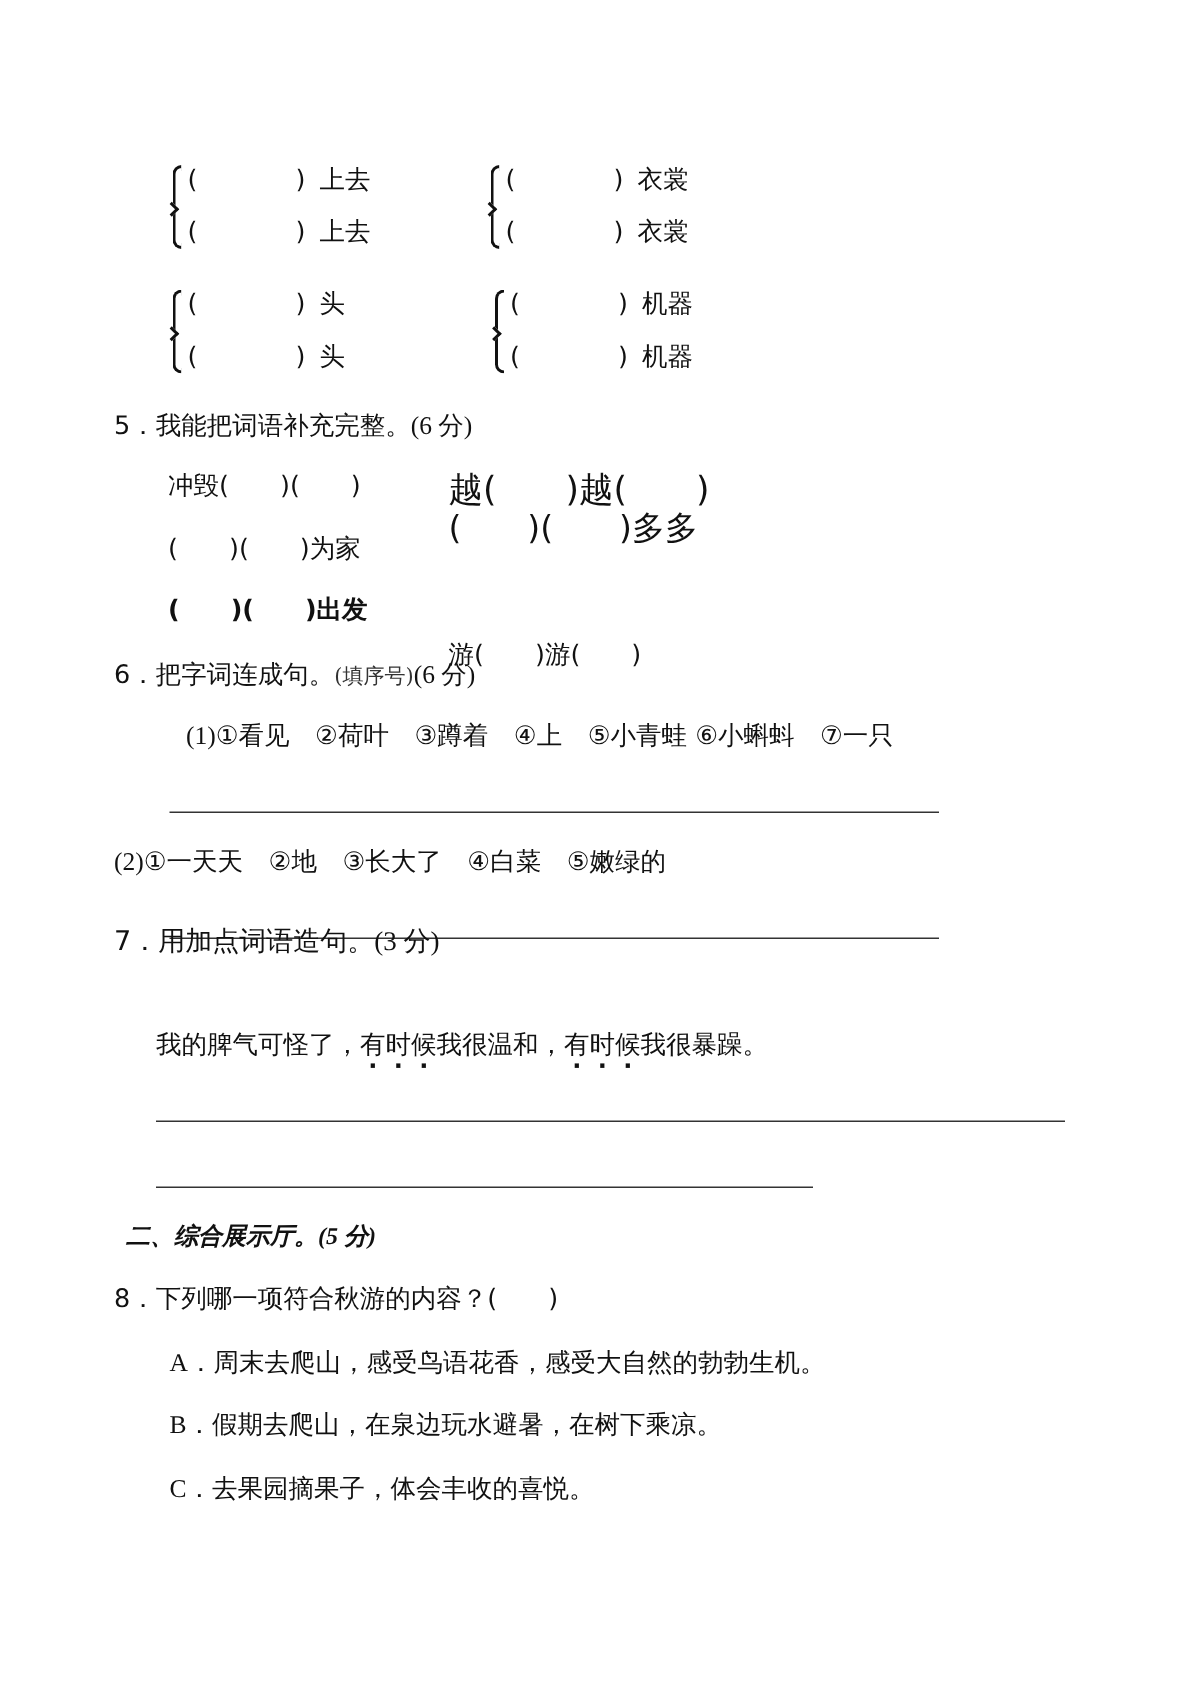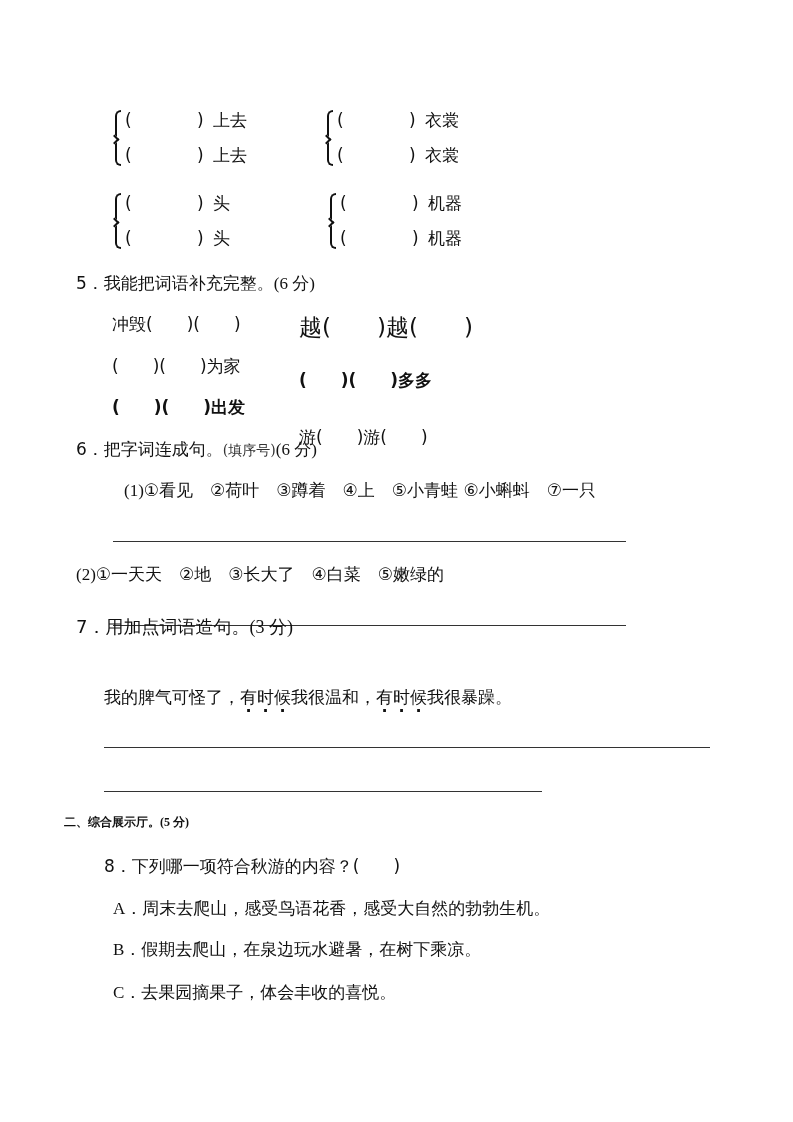--- a/index.html
+++ b/index.html
@@ -108,21 +108,21 @@
     <span class="word" style="left:88px;">机器</span>
   </div>
 </div>
 
 <div class="abs" style="left:76px; top:275px; font-size:17px;">
   <span>5．</span><span>我能把词语补充完整。</span><span class="serif">(6 分)</span>
 </div>
 <div class="abs" style="left:112px; top:316px; font-size:17px;">冲毁(　　)(　　)</div>
 <div class="abs" style="left:299px; top:316px; font-size:23px;">越(　　)越(　　)</div>
 <div class="abs" style="left:112px; top:358px; font-size:17px;">(　　)(　　)为家</div>
-<div class="abs" style="left:299px; top:372px; font-size:17px;font-weight:bold;">(　　)(　　)多多</div>
+<div class="abs" style="left:299px; top:342px; font-size:22px;">(　　)(　　)多多</div>
 <div class="abs" style="left:112px; top:399px; font-size:17px;font-weight:bold;">(　　)(　　)出发</div>
 <div class="abs" style="left:299px; top:399px; font-size:17px;margin-top:30px;">游(　　)游(　　)</div>
 
 <div class="abs" style="left:76px; top:441px; font-size:17px;">
   <span>6．</span><span>把字词连成句。</span><span class="small-serif">(填序号)</span><span class="serif">(6 分)</span>
 </div>
 <div class="abs" style="left:76px; top:482px; font-size:17px;margin-left:48px;">
   <span class="serif">(1)</span><span>①看见　②荷叶　③蹲着　④上　⑤小青蛙 ⑥小蝌蚪　⑦一只</span>
 </div>
 <div class="answer-line" style="left:113px; top:541px; width:513px;"></div>
@@ -134,25 +134,25 @@
 
 <div class="abs" style="left:76px; top:618px; font-size:18px;">
   <span>7．</span><span>用加点词语造句。</span><span class="serif">(3 分)</span>
 </div>
 <div class="abs q7-sentence" style="left:104px; top:689px; font-size:17px;">
   <span>我的脾气可怪了，</span><span class="emph">有</span><span class="emph">时</span><span class="emph">候</span><span>我很温和，</span><span class="emph">有</span><span class="emph">时</span><span class="emph">候</span><span>我很暴躁。</span>
 </div>
 <div class="answer-line" style="left:104px; top:747px; width:606px;"></div>
 <div class="answer-line" style="left:104px; top:791px; width:438px;"></div>
 
-<div class="abs bold" style="left:64px; top:816px; font-size:12px;">
+<div class="abs bold" style="left:84px; top:816px; font-size:16px;font-style:italic;">
   <span>二、综合展示厅。</span><span class="serif">(5 分)</span>
 </div>
 
-<div class="abs" style="left:76px; top:858px; font-size:17px;margin-left:28px;">
+<div class="abs" style="left:76px; top:858px; font-size:17px;">
   <span>8．</span><span>下列哪一项符合秋游的内容？</span><span>(　　)</span>
 </div>
 <div class="abs" style="left:113px; top:900px; font-size:17px;">
   <span class="serif">A．</span><span>周末去爬山，感受鸟语花香，感受大自然的勃勃生机。</span>
 </div>
 <div class="abs" style="left:113px; top:941px; font-size:17px;">
   <span class="serif">B．</span><span>假期去爬山，在泉边玩水避暑，在树下乘凉。</span>
 </div>
 <div class="abs" style="left:113px; top:984px; font-size:17px;">
   <span class="serif">C．</span><span>去果园摘果子，体会丰收的喜悦。</span>

